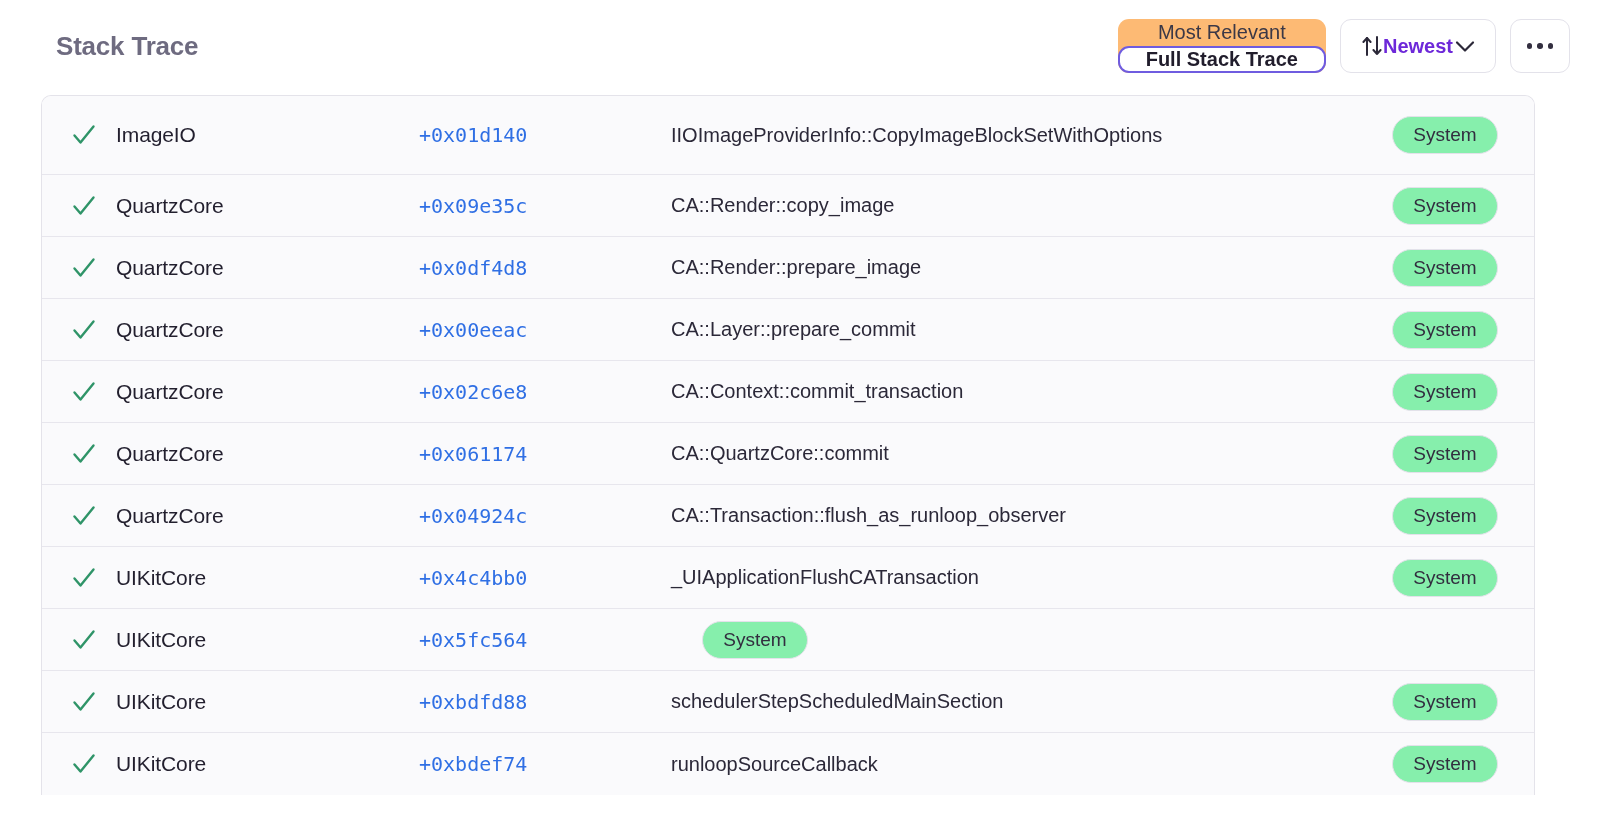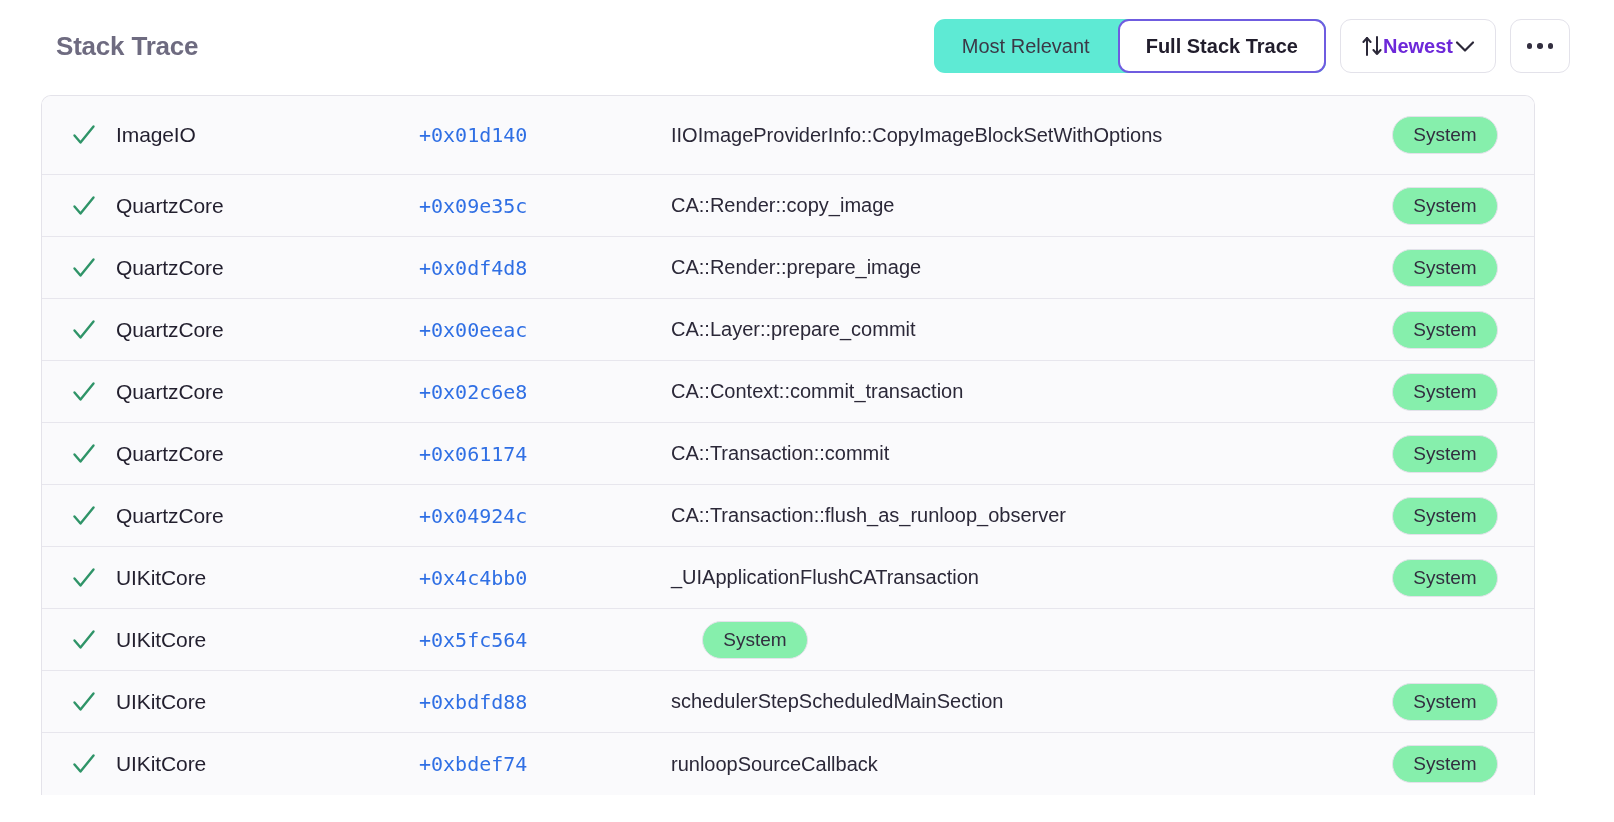--- a/index.html
+++ b/index.html
@@ -42,25 +42,26 @@
   .header-controls {
     display: flex;
     align-items: center;
     gap: 14px;
   }
 
   
   .segmented {
     display: flex;
     align-items: center;
-    background: #5eead4;
+    background: #fdba74;
     border-radius: 11px;
     height: 54px;
     padding: 0;
     position: relative;
+    flex-direction: column;
   }
   .seg-btn {
     height: 54px;
     display: flex;
     align-items: center;
     justify-content: center;
     padding: 0 26px;
     font-size: 20px;
     color: #3b3846;
     border-radius: 11px;
@@ -309,21 +310,21 @@
         </div>
       </div>
       <div class="frame-row">
         <div class="col-check">
           <svg class="check-icon" width="26" height="26" viewBox="0 0 26 26" fill="none" aria-hidden="true">
             <path d="M3.5 13.5 L9.5 20.5 L22.5 4.5" stroke="#2f9468" stroke-width="2.4" stroke-linecap="round" stroke-linejoin="round"></path>
           </svg>
         </div>
         <div class="col-module">QuartzCore</div>
         <div class="col-addr">+0x061174</div>
-        <div class="col-symbol">CA::Transaction::commit</div>
+        <div class="col-symbol">CA::QuartzCore::commit</div>
         <div class="col-badge">
           <span class="badge">System</span>
         </div>
       </div>
       <div class="frame-row">
         <div class="col-check">
           <svg class="check-icon" width="26" height="26" viewBox="0 0 26 26" fill="none" aria-hidden="true">
             <path d="M3.5 13.5 L9.5 20.5 L22.5 4.5" stroke="#2f9468" stroke-width="2.4" stroke-linecap="round" stroke-linejoin="round"></path>
           </svg>
         </div>

